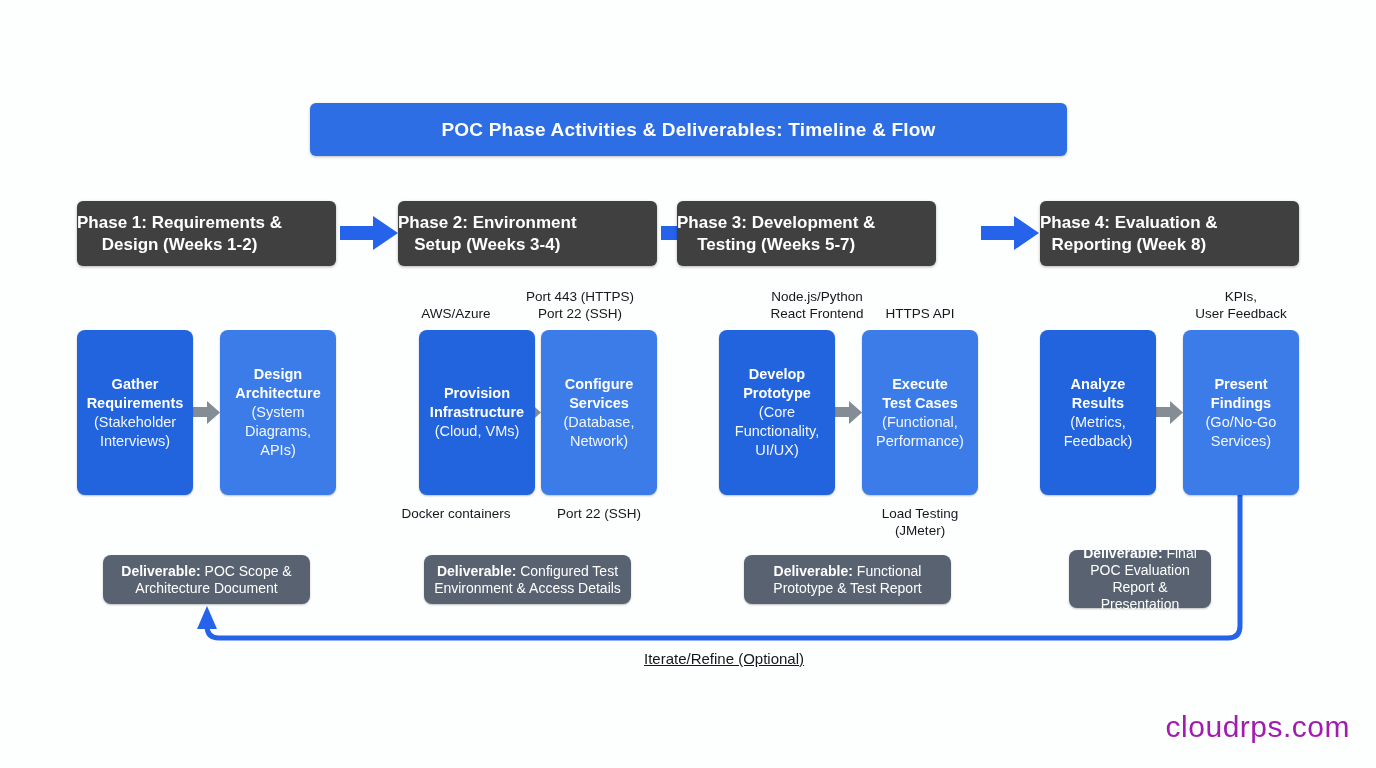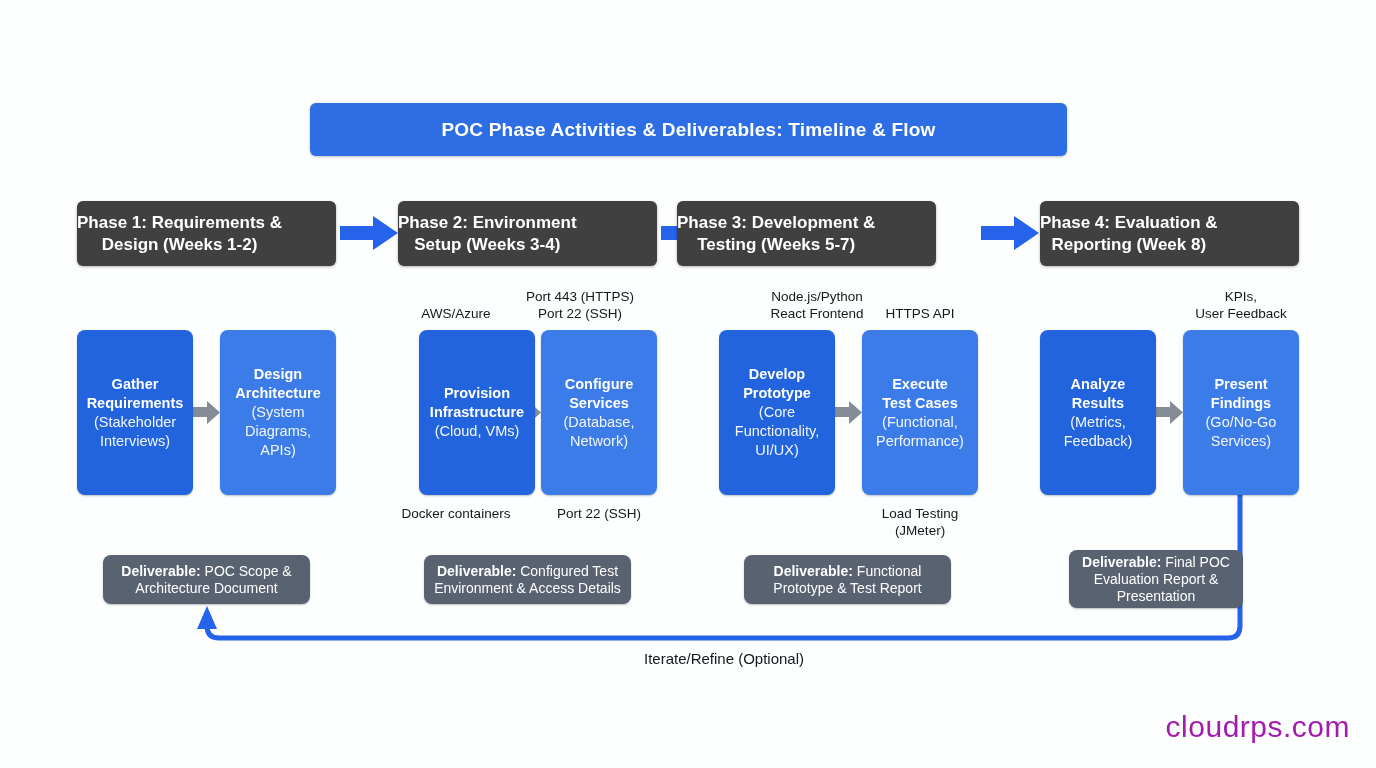--- a/index.html
+++ b/index.html
@@ -75,26 +75,26 @@
     display: flex; align-items: center; justify-content: center;
     padding: 3px 8px; box-shadow: 0 1px 2px rgba(0,0,0,0.25);
   }
   .del-box p {
     color: #ffffff; font-size: 14px; line-height: 17px; text-align: center;
   }
   .del-box b { font-weight: 700; }
   .del-1 { left: 103px; }
   .del-2 { left: 424px; }
   .del-3 { left: 744px; }
-  .del-4 { left: 1069px; width: 174px; top: 550px; height: 58px; }
+  .del-4 { left: 1069px; width: 142px; top: 550px; height: 58px; }
 
   
   .loop-label {
     position: absolute; left: 724px; top: 650px; transform: translateX(-50%);
-    color: #15181c; font-size: 15px;
+    color: #15181c; font-size: 15px; text-decoration: underline;
   }
 
   
   .watermark {
     position: absolute; right: 26px; top: 710px;
     color: #a21caf; font-size: 30px; letter-spacing: 0.5px;
     text-shadow: 0 1px 0 #ffffff;
   }
 
   svg.connectors { position: absolute; inset: 0; pointer-events: none; }

